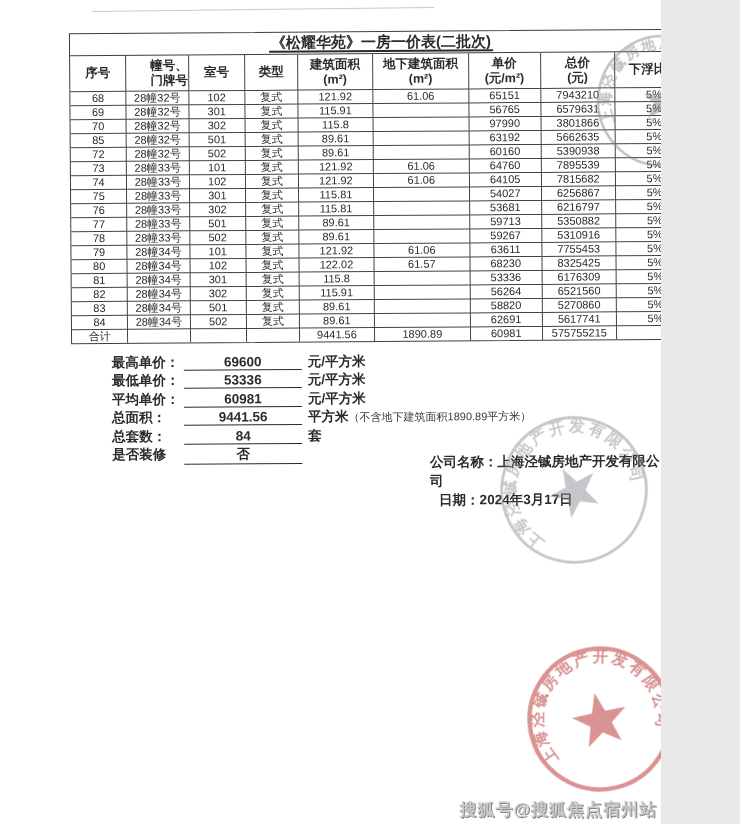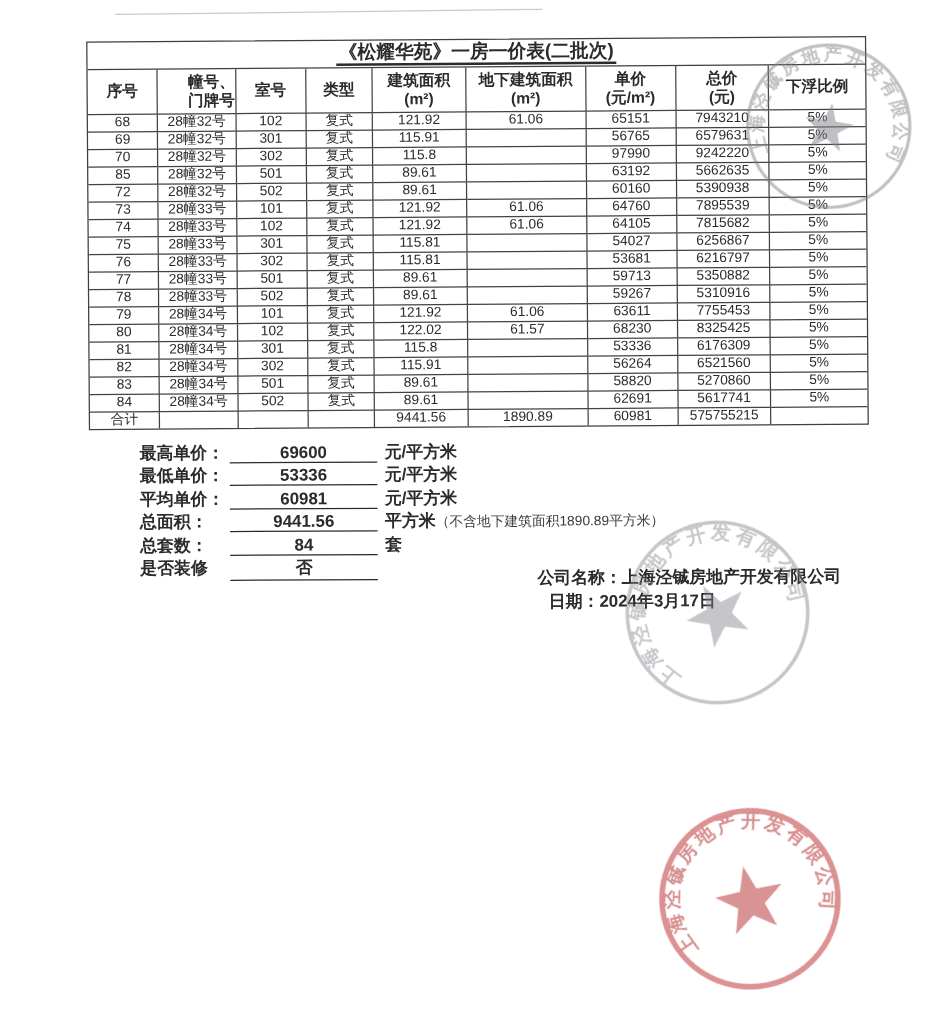--- a/index.html
+++ b/index.html
@@ -1,16 +1,16 @@
 <!DOCTYPE html>
 <html><head>
 <meta charset="utf-8">
 <style>
   html,body{margin:0;padding:0;background:#e9e9e9;}
-  .page{position:relative;width:740px;height:824px;background:#ffffff;overflow:hidden;
+  .page{position:relative;width:661px;height:824px;background:#ffffff;overflow:hidden;
         font-family:"Liberation Sans","DejaVu Sans",sans-serif;color:#2b2b2b;}
   .scan-line{position:absolute;left:92px;top:9px;width:342px;height:0;
              border-top:1px solid #c9c9c9;transform:rotate(-0.7deg);}
   
   .doc{position:absolute;left:70px;top:31px;width:622px;border:1.5px solid #3f3f3f;
        transform:rotate(-0.4deg);background:rgba(255,255,255,0.0);}
   .doc-title{height:21px;border-bottom:1px solid #3f3f3f;text-align:center;
              font-size:15px;font-weight:700;line-height:20px;}
   .doc-title span{border-bottom:2px solid #2b2b2b;padding:0 2px;}
   table{width:100%;border-collapse:collapse;table-layout:fixed;}
@@ -125,21 +125,21 @@
             <td>5%</td>
           </tr>
           <tr>
             <td>70</td>
             <td>28幢32号</td>
             <td>302</td>
             <td>复式</td>
             <td>115.8</td>
             <td></td>
             <td>97990</td>
-            <td>9242220</td>
+            <td>3801866</td>
             <td>5%</td>
           </tr>
           <tr>
             <td>85</td>
             <td>28幢32号</td>
             <td>501</td>
             <td>复式</td>
             <td>89.61</td>
             <td></td>
             <td>63192</td>
@@ -332,14 +332,15 @@
     <polygon class="star-gray" points="70,46 63.89,63.59 45.3,63.97 60.11,75.21 54.72,93.03 70,82.4 85.28,93.03 79.89,75.21 94.73,63.97 76.11,63.59" transform="translate(70 72) scale(0.9) translate(-70 -72)"></polygon>
   </svg>
 
   <svg class="stamp stamp-red" viewBox="0 0 140 140">
     <circle class="seal-ring ring-red" cx="70" cy="70" r="64"></circle>
     <path id="arcR" d="M 27.4 99.8 A 52 52 0 1 1 112.6 99.8" fill="none"></path>
     <text class="seal-text txt-red"><textPath href="#arcR" startOffset="2">上海泾铖房地产开发有限公司</textPath></text>
     <polygon class="star-red" points="70,46 63.89,63.59 45.3,63.97 60.11,75.21 54.72,93.03 70,82.4 85.28,93.03 79.89,75.21 94.73,63.97 76.11,63.59"></polygon>
   </svg>
 
+  <div class="watermark">搜狐号@搜狐焦点宿州站</div>
 
 </div>
 
 </body></html>

